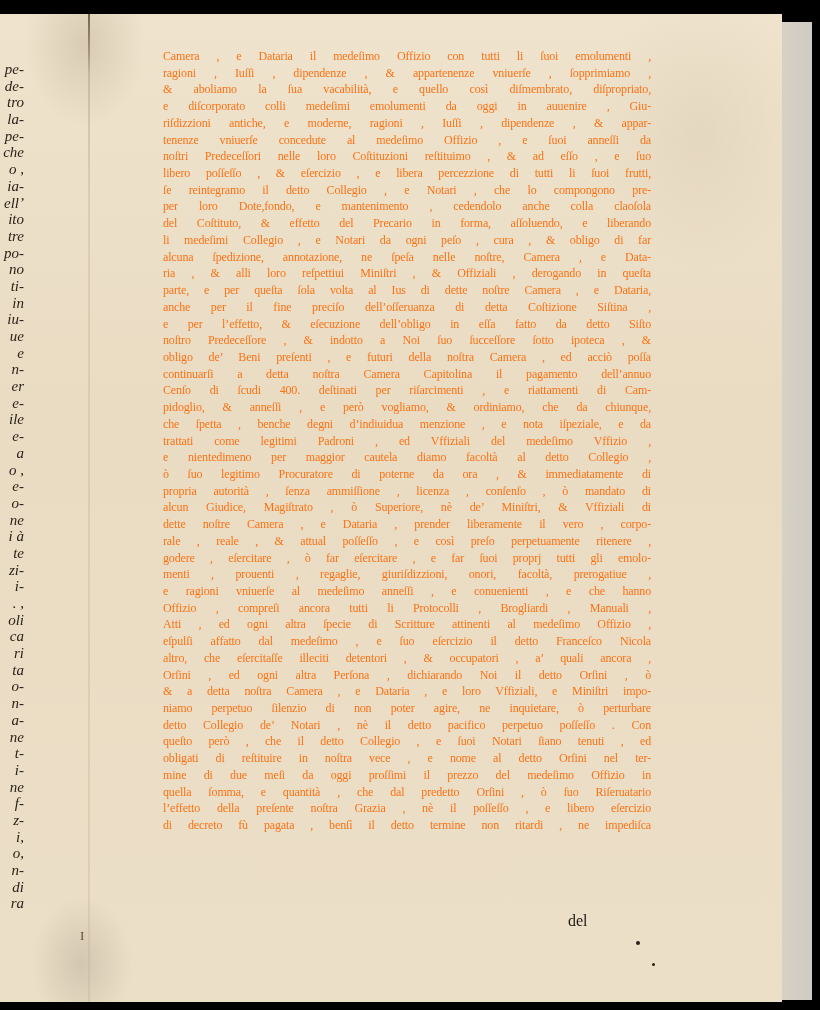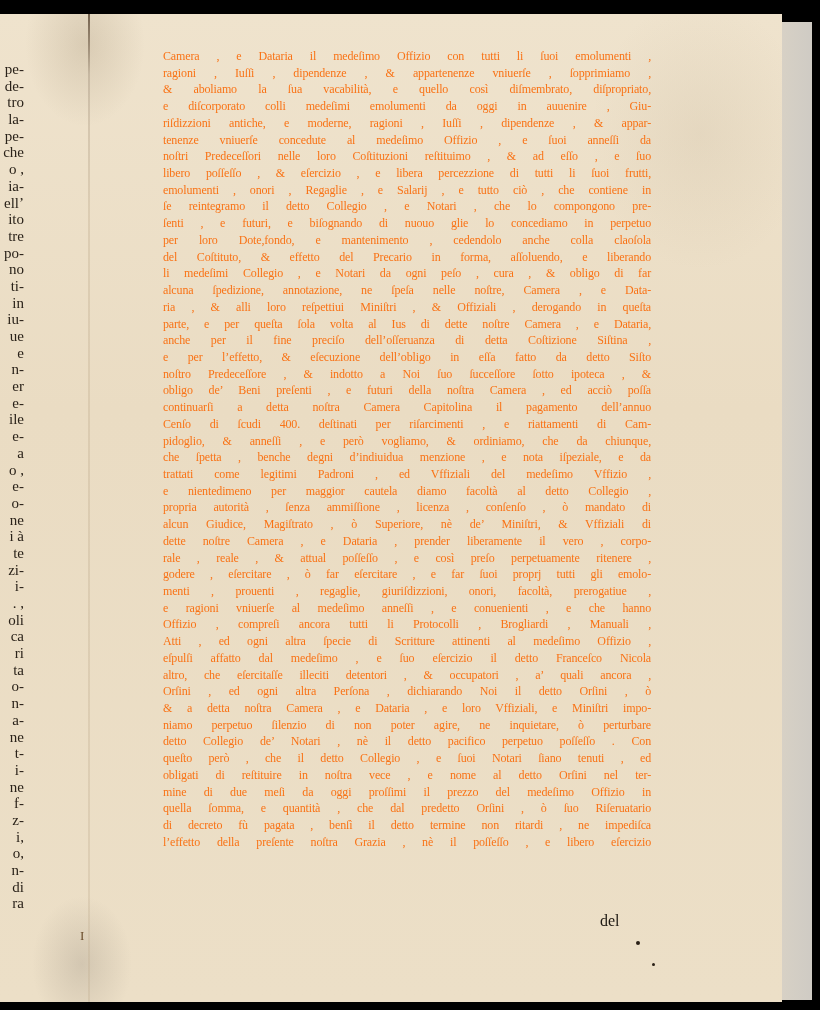--- a/index.html
+++ b/index.html
@@ -21,32 +21,32 @@
       radial-gradient(ellipse at 700px 120px, rgba(150,130,100,0.10) 0, rgba(150,130,100,0) 110px),
       linear-gradient(180deg, #efe3cd 0%, #eadcc3 40%, #ecdfc7 100%);
   }
   .fold {
     position: absolute; left: 88px; top: 14px; width: 2px; height: 988px;
     background: linear-gradient(180deg, rgba(80,60,40,0.75) 0, rgba(120,100,80,0.25) 60px, rgba(190,170,140,0.35) 200px, rgba(190,170,140,0.3) 100%);
   }
   .left-col {
     position: absolute; left: 2px; top: 61px; width: 22px;
     font-size: 15px; line-height: 16.7px; color: #2a2219;
-    white-space: pre; text-align: right;
+    white-space: pre; text-align: right; font-style: italic;
   }
   .left-col div { height: 16.7px; }
   .body-text {
     position: absolute; left: 163px; top: 48px; width: 488px;
     font-size: 12px; line-height: 16.72px; color: #f97316;
     letter-spacing: -0.15px;
   }
   .body-text .ln { white-space: nowrap; text-align: justify; text-align-last: justify; height: 16.72px; }
   .body-text .ln.last { text-align-last: justify; }
   .catchword {
-    position: absolute; left: 600px; top: 912px;
+    position: absolute; left: 568px; top: 912px;
     font-size: 16px; color: #1d1812;
   }
   .speck { position: absolute; width: 4px; height: 4px; border-radius: 50%; background: #2a2016; }
   .sig-mark { position: absolute; left: 80px; top: 928px; font-size: 13px; color: #6a4c2a; }
 </style>
 </head>
 <body>
 
 <div class="under-page"></div>
 <div class="page"></div>
@@ -56,60 +56,59 @@
 
 <div class="body-text" id="body-text">
     <div class="ln">Camera , e Dataria il medeſimo Offizio con tutti li ſuoi emolumenti ,</div>
     <div class="ln">ragioni , Iuſſi , dipendenze , &amp; appartenenze vniuerſe , ſopprimiamo ,</div>
     <div class="ln">&amp; aboliamo la ſua vacabilità, e quello così diſmembrato, diſpropriato,</div>
     <div class="ln">e diſcorporato colli medeſimi emolumenti da oggi in auuenire , Giu-</div>
     <div class="ln">riſdizzioni antiche, e moderne, ragioni , Iuſſi , dipendenze , &amp; appar-</div>
     <div class="ln">tenenze vniuerſe concedute al medeſimo Offizio , e ſuoi anneſſi da</div>
     <div class="ln">noſtri Predeceſſori nelle loro Coſtituzioni reſtituimo , &amp; ad eſſo , e ſuo</div>
     <div class="ln">libero poſſeſſo , &amp; eſercizio , e libera percezzione di tutti li ſuoi frutti,</div>
-    <div class="ln">emolumenti , onori , Regaglie , e Salarij , e tutto ciò , che contiene in</div>
     <div class="ln">ſe reintegramo il detto Collegio , e Notari , che lo compongono pre-</div>
-    <div class="ln">ſenti , e futuri, e biſognando di nuouo glie lo concediamo in perpetuo</div>
     <div class="ln">per loro Dote,fondo, e mantenimento , cedendolo anche colla claoſola</div>
     <div class="ln">del Coſtituto, &amp; effetto del Precario in forma, aſſoluendo, e liberando</div>
     <div class="ln">li medeſimi Collegio , e Notari da ogni peſo , cura , &amp; obligo di far</div>
     <div class="ln">alcuna ſpedizione, annotazione, ne ſpeſa nelle noſtre, Camera , e Data-</div>
     <div class="ln">ria , &amp; alli loro reſpettiui Miniſtri , &amp; Offiziali , derogando in queſta</div>
     <div class="ln">parte, e per queſta ſola volta al Ius di dette noſtre Camera , e Dataria,</div>
     <div class="ln">anche per il fine preciſo dell’oſſeruanza di detta Coſtizione Siſtina ,</div>
     <div class="ln">e per l’effetto, &amp; eſecuzione dell’obligo in eſſa fatto da detto Siſto</div>
     <div class="ln">noſtro Predeceſſore , &amp; indotto a Noi ſuo ſucceſſore ſotto ipoteca , &amp;</div>
     <div class="ln">obligo de’ Beni preſenti , e futuri della noſtra Camera , ed acciò poſſa</div>
     <div class="ln">continuarſi a detta noſtra Camera Capitolina il pagamento dell’annuo</div>
     <div class="ln">Cenſo di ſcudi 400. deſtinati per riſarcimenti , e riattamenti di Cam-</div>
     <div class="ln">pidoglio, &amp; anneſſi , e però vogliamo, &amp; ordiniamo, che da chiunque,</div>
     <div class="ln">che ſpetta , benche degni d’indiuidua menzione , e nota iſpeziale, e da</div>
     <div class="ln">trattati come legitimi Padroni , ed Vffiziali del medeſimo Vffizio ,</div>
     <div class="ln">e nientedimeno per maggior cautela diamo facoltà al detto Collegio ,</div>
+    <div class="ln">ò ſuo legitimo Procuratore di poterne da ora , &amp; immediatamente di</div>
     <div class="ln">propria autorità , ſenza ammiſſione , licenza , conſenſo , ò mandato di</div>
     <div class="ln">alcun Giudice, Magiſtrato , ò Superiore, nè de’ Miniſtri, &amp; Vffiziali di</div>
     <div class="ln">dette noſtre Camera , e Dataria , prender liberamente il vero , corpo-</div>
     <div class="ln">rale , reale , &amp; attual poſſeſſo , e così preſo perpetuamente ritenere ,</div>
     <div class="ln">godere , eſercitare , ò far eſercitare , e far ſuoi proprj tutti gli emolo-</div>
     <div class="ln">menti , prouenti , regaglie, giuriſdizzioni, onori, facoltà, prerogatiue ,</div>
     <div class="ln">e ragioni vniuerſe al medeſimo anneſſi , e conuenienti , e che hanno</div>
     <div class="ln">Offizio , compreſi ancora tutti li Protocolli , Brogliardi , Manuali ,</div>
     <div class="ln">Atti , ed ogni altra ſpecie di Scritture attinenti al medeſimo Offizio ,</div>
     <div class="ln">eſpulſi affatto dal medeſimo , e ſuo eſercizio il detto Franceſco Nicola</div>
     <div class="ln">altro, che eſercitaſſe illeciti detentori , &amp; occupatori , a’ quali ancora ,</div>
     <div class="ln">Orſini , ed ogni altra Perſona , dichiarando Noi il detto Orſini , ò</div>
     <div class="ln">&amp; a detta noſtra Camera , e Dataria , e loro Vffiziali, e Miniſtri impo-</div>
     <div class="ln">niamo perpetuo ſilenzio di non poter agire, ne inquietare, ò perturbare</div>
     <div class="ln">detto Collegio de’ Notari , nè il detto pacifico perpetuo poſſeſſo . Con</div>
     <div class="ln">queſto però , che il detto Collegio , e ſuoi Notari ſiano tenuti , ed</div>
     <div class="ln">obligati di reſtituire in noſtra vece , e nome al detto Orſini nel ter-</div>
     <div class="ln">mine di due meſi da oggi proſſimi il prezzo del medeſimo Offizio in</div>
     <div class="ln">quella ſomma, e quantità , che dal predetto Orſini , ò ſuo Riſeruatario</div>
+    <div class="ln last">l’effetto della preſente noſtra Grazia , nè il poſſeſſo , e libero eſercizio</div>
     <div class="ln">di decreto fù pagata , benſì il detto termine non ritardi , ne impediſca</div>
-    <div class="ln last">l’effetto della preſente noſtra Grazia , nè il poſſeſſo , e libero eſercizio</div>
   </div>
 
 <div class="catchword">del</div>
 
 <div class="sig-mark">I</div>
 
 <div class="speck" style="left:636px;top:941px;"></div>
 <div class="speck" style="left:652px;top:963px;width:3px;height:3px;"></div>
 
 </body></html>

